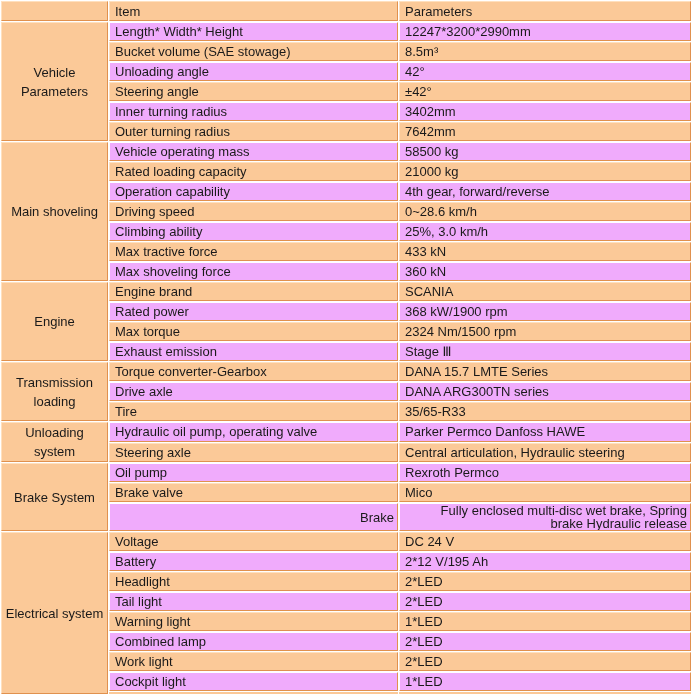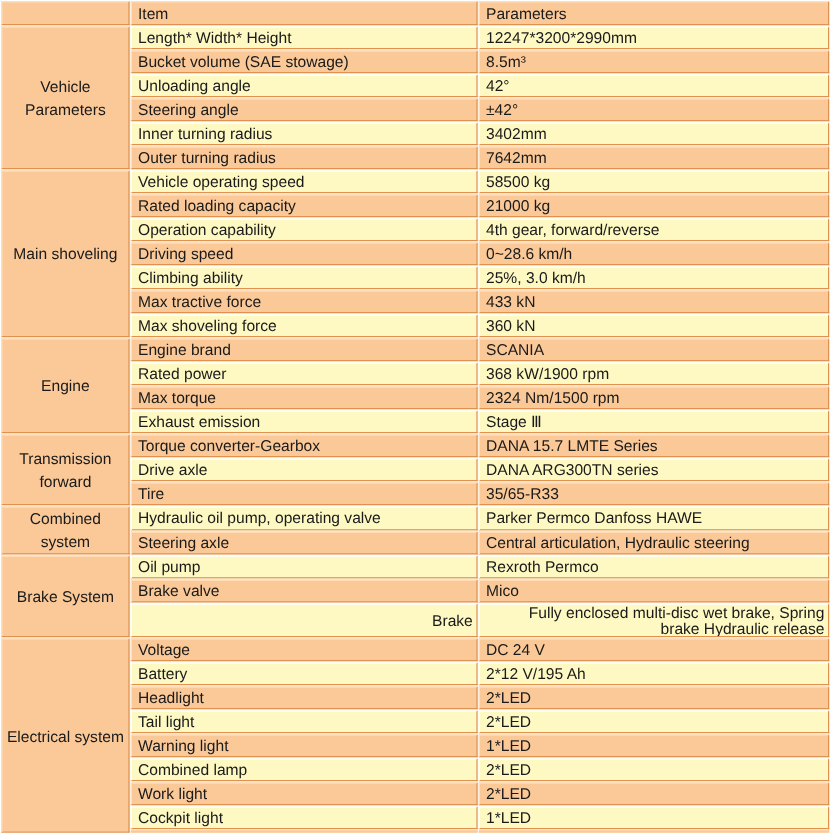--- a/index.html
+++ b/index.html
@@ -34,21 +34,21 @@
     line-height: 19px;
     padding: 0 2px;
   }
   
   .o {
     background: #FBC998;
     border-color: #FFE0BE #E0914E #E0914E #FFE0BE;
   }
   
   .w {
-    background: #fef9c3;
+    background: #f0abfc;
     border-color: #ffffff #E0914E #E0914E #ffffff;
   }
   tr.h  td { height: 20px; margin-left: 40px; }
   tr.r  td { height: 19px; }
   tr.tall td { height: 28px; line-height: 13px; text-align: right; }
   tr.strip td { height: 2px; padding: 0; border-color: #FBC998; }
 </style>
 </head>
 <body>
 
@@ -84,21 +84,21 @@
       <tr class="r">
         <td class="data w">Inner turning radius</td>
         <td class="data w">3402mm</td>
       </tr>
       <tr class="r">
         <td class="data o">Outer turning radius</td>
         <td class="data o">7642mm</td>
       </tr>
       <tr class="r">
         <td class="cat o" rowspan="7">Main shoveling</td>
-        <td class="data w">Vehicle operating speed</td>
+        <td class="data w">Vehicle operating mass</td>
         <td class="data w">58500 kg</td>
       </tr>
       <tr class="r">
         <td class="data o">Rated loading capacity</td>
         <td class="data o">21000 kg</td>
       </tr>
       <tr class="r">
         <td class="data w">Operation capability</td>
         <td class="data w">4th gear, forward/reverse</td>
       </tr>
@@ -129,34 +129,34 @@
       </tr>
       <tr class="r">
         <td class="data o">Max torque</td>
         <td class="data o">2324 Nm/1500 rpm</td>
       </tr>
       <tr class="r">
         <td class="data w">Exhaust emission</td>
         <td class="data w">Stage Ⅲ</td>
       </tr>
       <tr class="r">
-        <td class="cat o" rowspan="3">Transmission forward</td>
+        <td class="cat o" rowspan="3">Transmission loading</td>
         <td class="data o">Torque converter-Gearbox</td>
         <td class="data o">DANA 15.7 LMTE Series</td>
       </tr>
       <tr class="r">
         <td class="data w">Drive axle</td>
         <td class="data w">DANA ARG300TN series</td>
       </tr>
       <tr class="r">
         <td class="data o">Tire</td>
         <td class="data o">35/65-R33</td>
       </tr>
       <tr class="r">
-        <td class="cat o" rowspan="2">Combined system</td>
+        <td class="cat o" rowspan="2">Unloading system</td>
         <td class="data w">Hydraulic oil pump, operating valve</td>
         <td class="data w">Parker Permco Danfoss HAWE</td>
       </tr>
       <tr class="r">
         <td class="data o">Steering axle</td>
         <td class="data o">Central articulation, Hydraulic steering</td>
       </tr>
       <tr class="r">
         <td class="cat o" rowspan="3">Brake System</td>
         <td class="data w">Oil pump</td>

